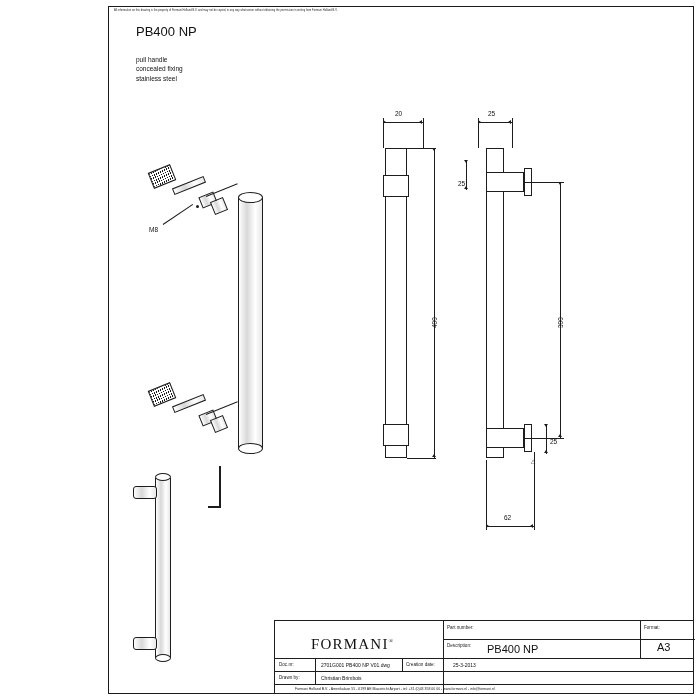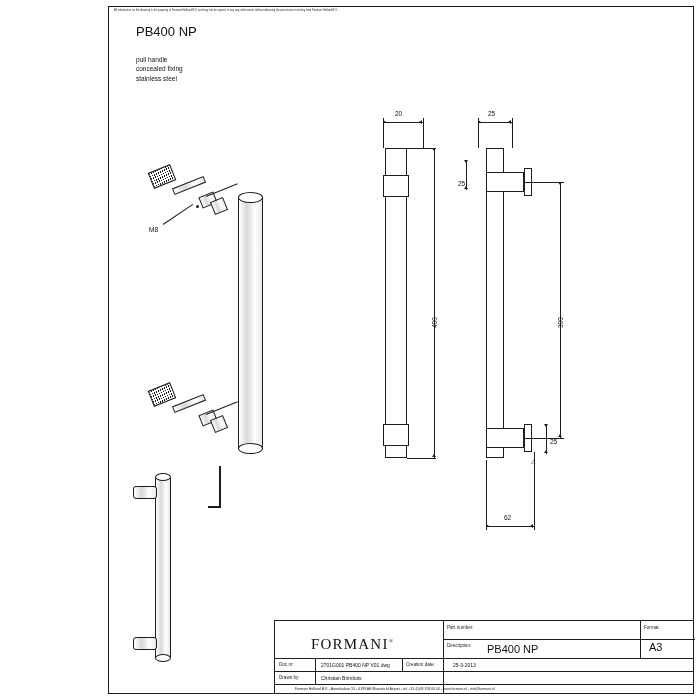--- a/index.html
+++ b/index.html
@@ -294,21 +294,21 @@
 
     <div class="brand">
       <span>FORMANI</span><sup>®</sup>
     </div>
 
     <div class="tb-label" style="left:172px; top:4px;">Part number:</div>
     <div class="tb-label" style="left:172px; top:22px;">Description:</div>
     <div class="tb-label" style="left:369px; top:4px;">Format:</div>
 
     <div class="pn-big" style="left:212px; top:22px;">PB400 NP</div>
-    <div class="fmt-big" style="left:374px; top:20px;">A3</div>
+    <div class="fmt-big" style="left:382px; top:20px;">A3</div>
 
     <div class="tb-label" style="left:4px; top:41px;">Doc.nr:</div>
     <div class="tb-val" style="left:46px; top:41px;">2701G001 PB400 NP V01.dwg</div>
     <div class="tb-label" style="left:131px; top:41px;">Creation date:</div>
     <div class="tb-val" style="left:178px; top:41px;">25-3-2013</div>
 
     <div class="tb-label" style="left:4px; top:54px;">Drawn by:</div>
     <div class="tb-val" style="left:46px; top:54px;">Christian Brimbois</div>
 
     <div class="footer-line" style="left:20px; top:66px;">Formani Holland B.V.  -  Amerikalaan 55  -  6199 AE Maastricht Airport  -  tel: +31 (0)43 358 00 00  -  www.formani.nl  -  info@formani.nl</div>

